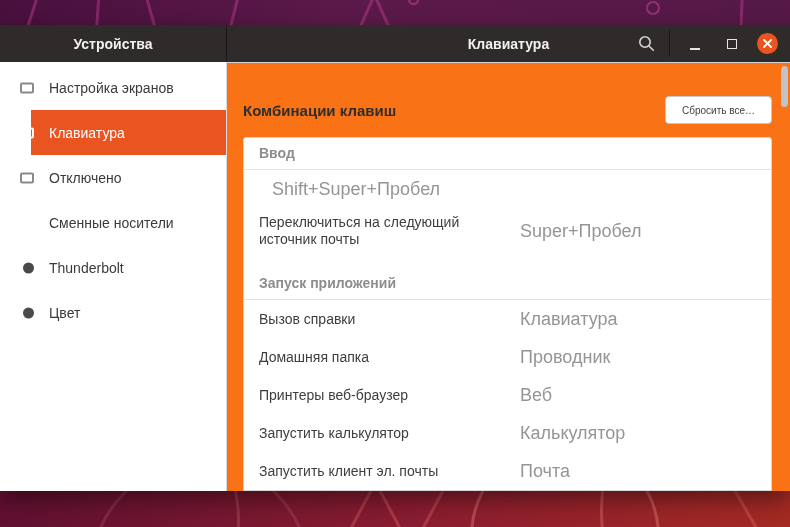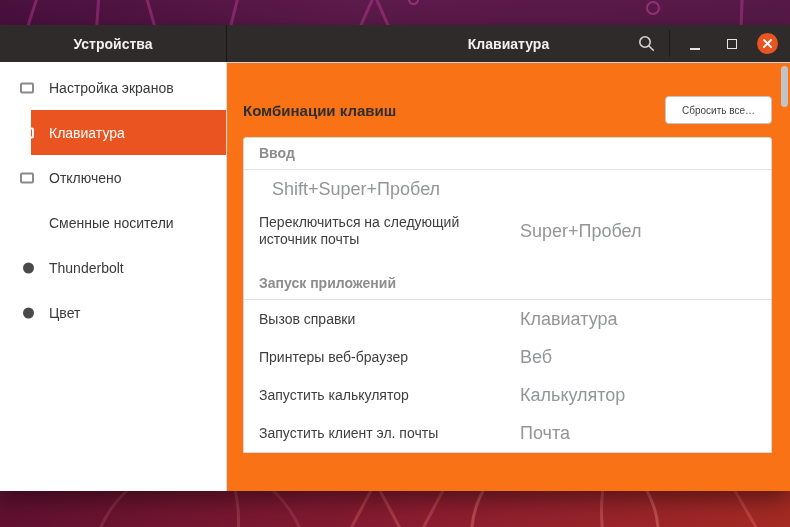--- a/index.html
+++ b/index.html
@@ -176,20 +176,24 @@
     <span class="val">Super+Пробел</span>
   </div>
           </div>
           <div class="section">
     <div class="section-title">Запуск приложений</div>
   <div class="srow">
     <span class="lbl">Вызов справки</span>
     <span class="val">Клавиатура</span>
   </div>
             <div class="srow">
+    <span class="lbl">Домашняя папка</span>
+    <span class="val">Проводник</span>
+  </div>
+            <div class="srow">
     <span class="lbl">Принтеры веб-браузер</span>
     <span class="val">Веб</span>
   </div>
             <div class="srow">
     <span class="lbl">Запустить калькулятор</span>
     <span class="val">Калькулятор</span>
   </div>
             <div class="srow">
     <span class="lbl">Запустить клиент эл. почты</span>
     <span class="val">Почта</span>

